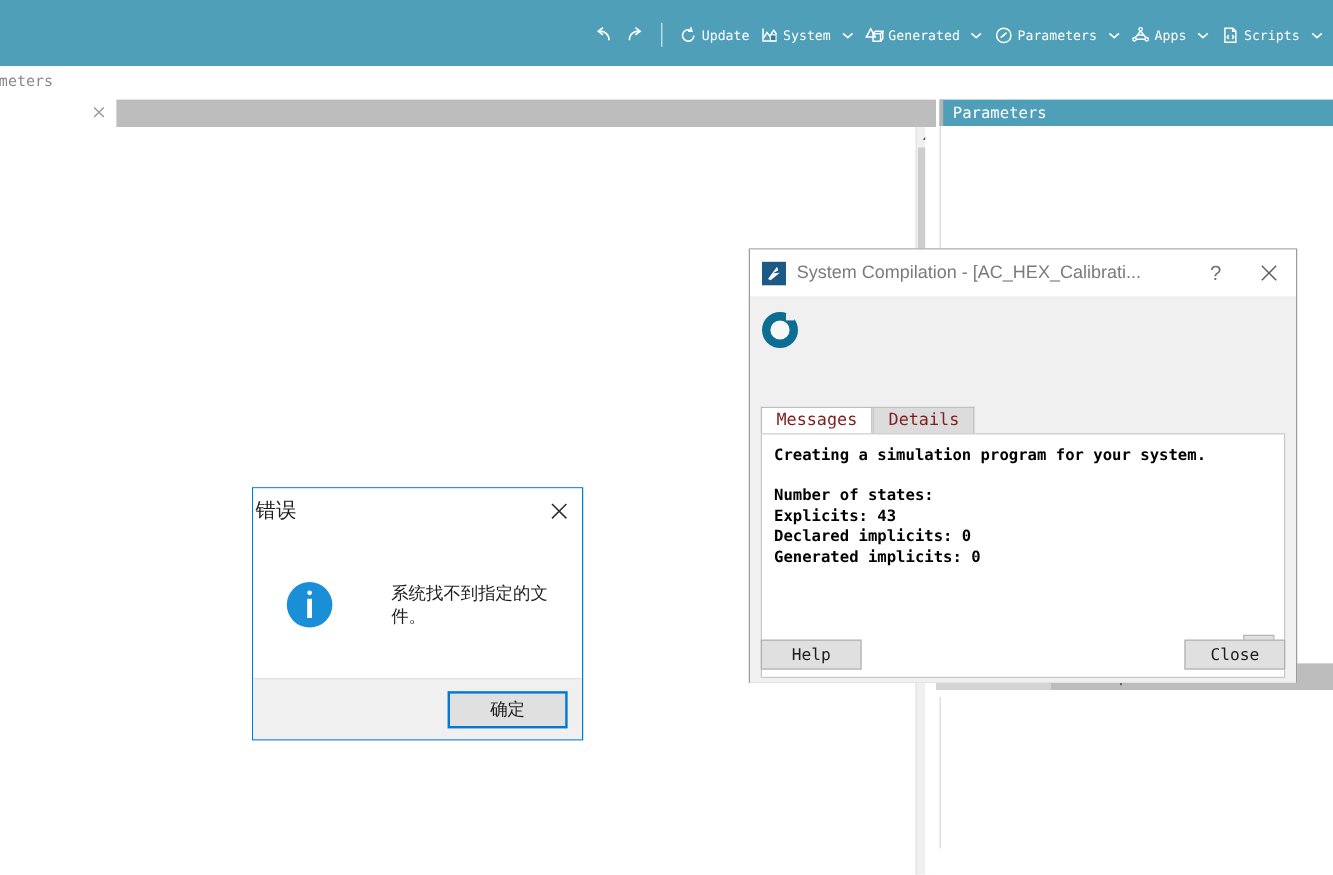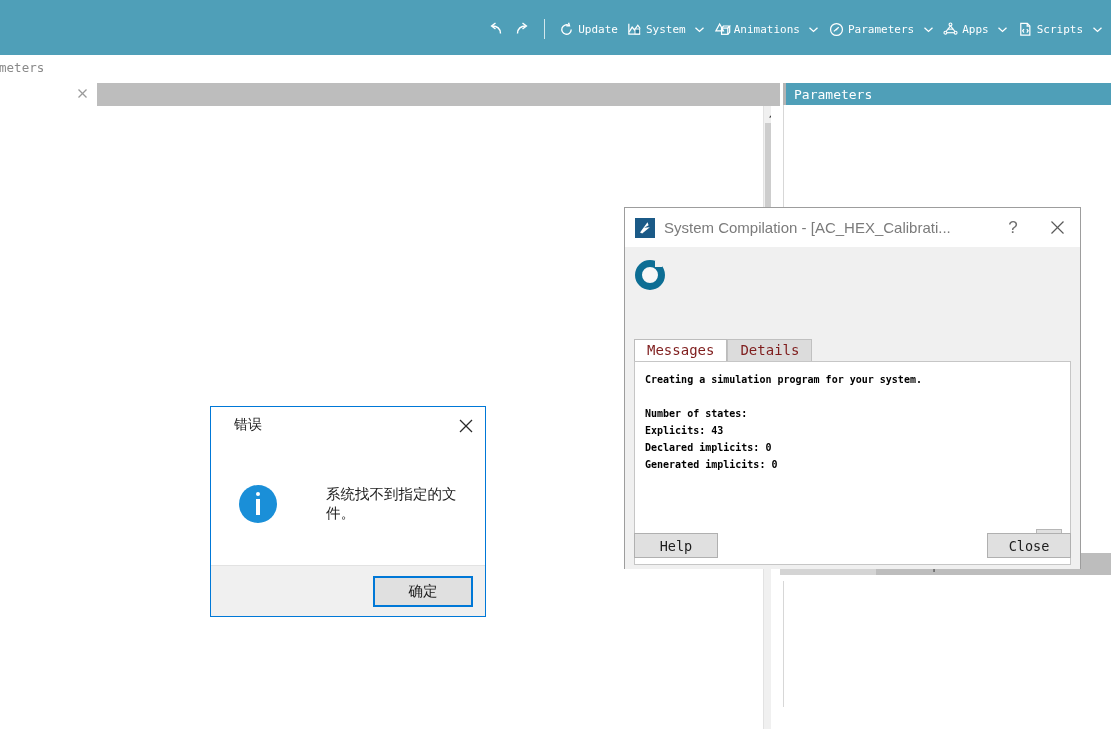--- a/index.html
+++ b/index.html
@@ -375,21 +375,21 @@
     left: 9px; top: 114px;
     width: 437px;
     height: 204px;
     background: #ffffff;
     border: 1px solid #c6c6c6;
     box-sizing: border-box;
     overflow: hidden;
   }
   .msg-text {
     font-family: "DejaVu Sans Mono", monospace;
-    font-size: 10px;
+    font-size: 13px;
     font-weight: bold;
     color: #000000;
     line-height: 17px;
     padding: 9px 0 0 10px;
     white-space: pre;
     margin: 0;
   }
   .abort-btn {
     position: absolute;
     right: 8px;
@@ -454,23 +454,23 @@
   }
   .err-titlebar {
     position: relative;
     height: 36px;
     background: #ffffff;
     display: flex;
     align-items: center;
   }
   .err-title {
     font-family: "Liberation Sans", sans-serif;
-    font-size: 14px;
+    font-size: 17px;
     color: #1c1c1c;
-    margin-left: 23px;
+    margin-left: 2px;
   }
   .err-close {
     position: absolute;
     right: 8px; top: 8px;
     width: 22px; height: 22px;
     display: flex; align-items: center; justify-content: center;
     color: #2b2b2b;
     cursor: pointer;
   }
   .err-close svg { display:block; }
@@ -591,21 +591,21 @@
 
       <div class="rb-item">
         <span>
           <svg width="17" height="17" viewBox="0 0 18 18" fill="none" stroke="#ffffff" stroke-width="1.3">
             <path d="M6 3.2 L10 10.5 L2 10.5 Z"></path>
             <rect x="8" y="7.5" width="6.6" height="6.6"></rect>
             <path d="M8 7.5 L10 5.3 L16.6 5.3 L14.6 7.5"></path>
             <path d="M16.6 5.3 L16.6 11.9 L14.6 14.1"></path>
           </svg>
         </span>
-        <span class="rb-label">Animations</span>
+        <span class="rb-label">Generated</span>
       </div>
       <div class="rb-caret">
         <span>
           <svg width="11" height="9" viewBox="0 0 11 9" fill="none" stroke="#ffffff" stroke-width="1.3">
             <path d="M1.5 2.8 L5.5 6.4 L9.5 2.8"></path>
           </svg>
         </span>
       </div>
 
       <div class="rb-item">

